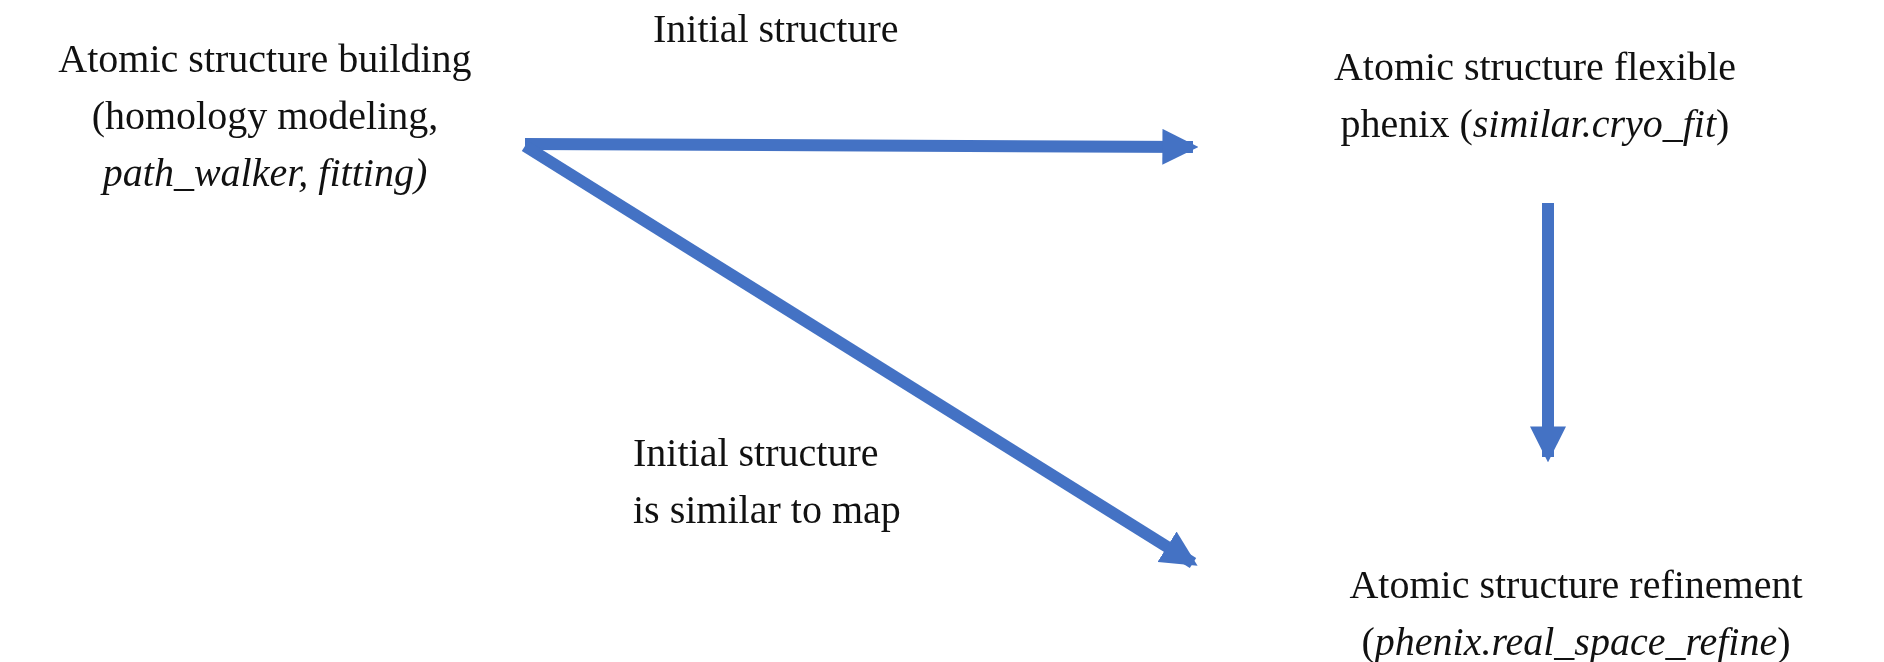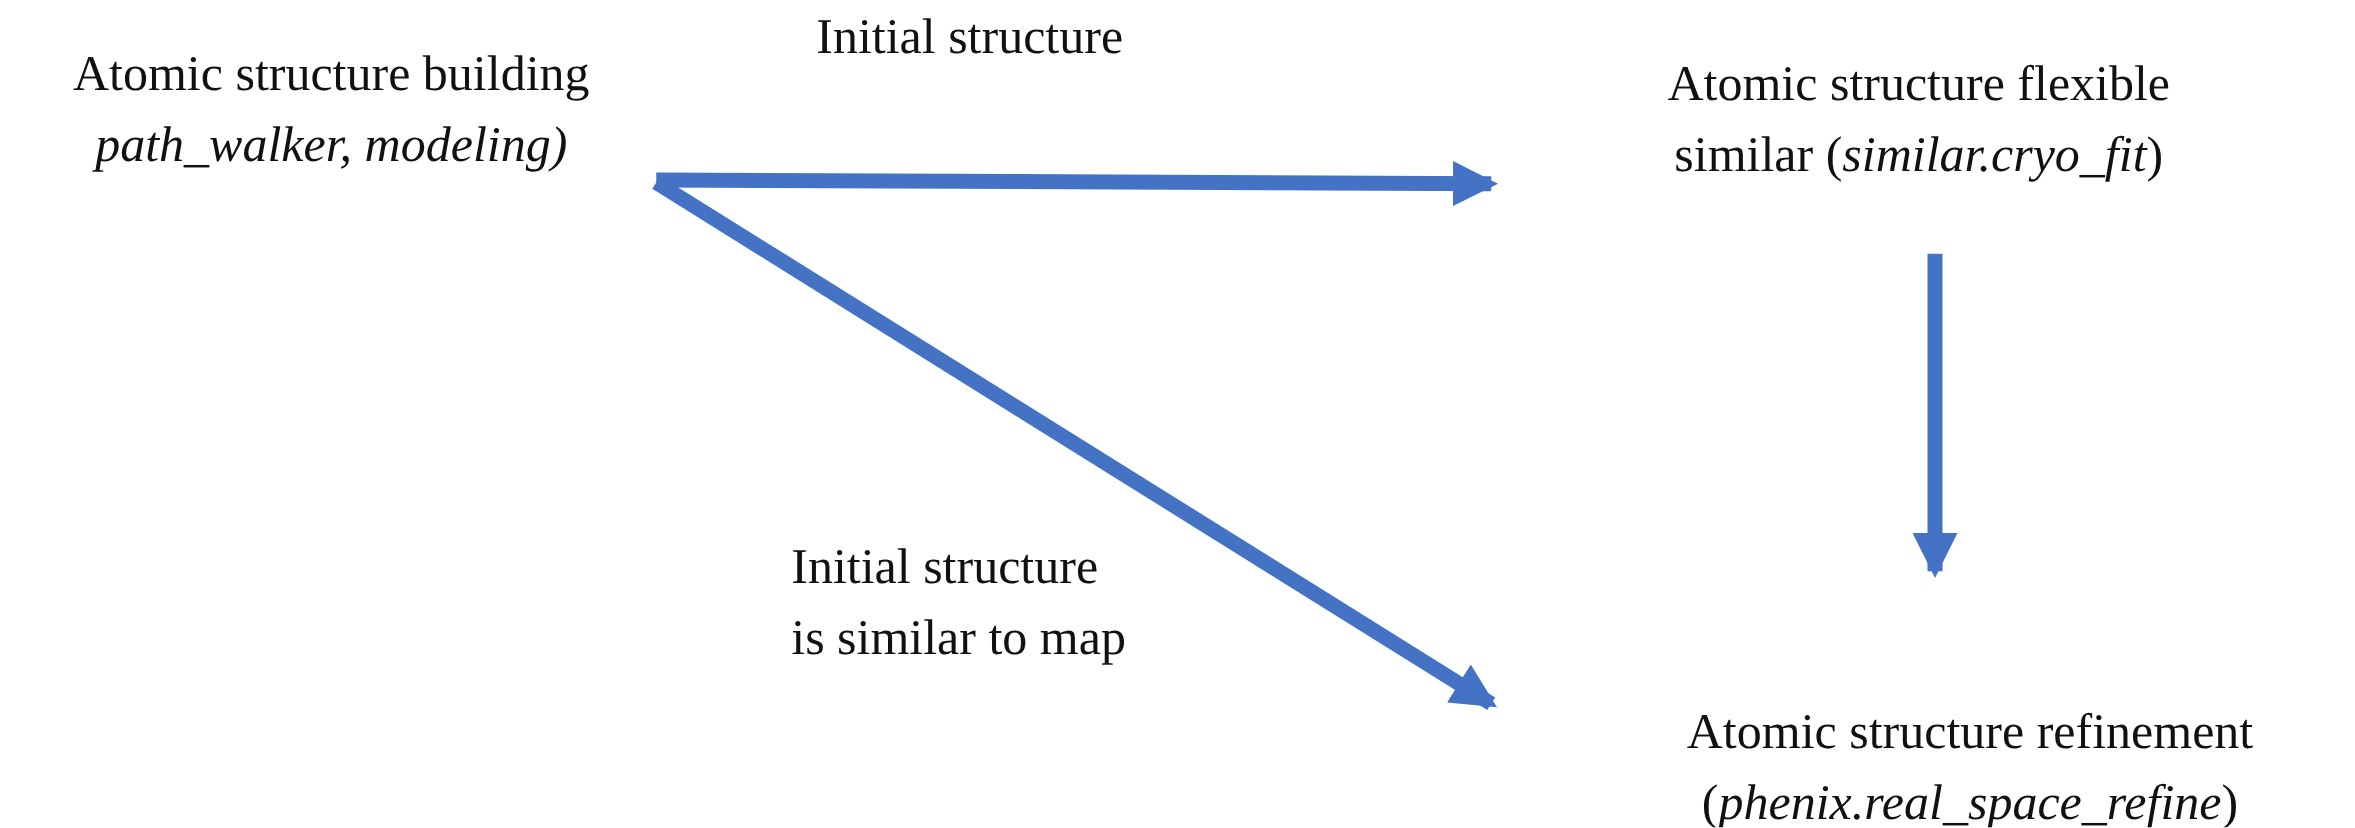--- a/index.html
+++ b/index.html
@@ -56,31 +56,32 @@
     <g>
       <line x1="525" y1="146" x2="1193" y2="563" marker-end="url(#ah)"></line>
     </g>
     <g>
       <line x1="1548" y1="203" x2="1548" y2="457" marker-end="url(#ah)"></line>
     </g>
   </svg>
 
   <div class="tb center" style="left:0; top:30px; width:530px;">
     <div>Atomic structure building</div>
-    <div class="it">path_walker, modeling)</div>
+    <div>(homology modeling,</div>
+    <div class="it">path_walker, fitting)</div>
   </div>
 
   <div class="tb" style="left:653px; top:0px;">
     <div>Initial structure</div>
   </div>
 
   <div class="tb center" style="left:1255px; top:22px; width:560px;margin-top:16px;">
     <div>Atomic structure flexible</div>
     <div>
-      <span>similar (</span><span class="it">similar.cryo_fit</span><span>)</span>
+      <span>phenix (</span><span class="it">similar.cryo_fit</span><span>)</span>
     </div>
   </div>
 
   <div class="tb" style="left:633px; top:424px;">
     <div>Initial structure</div>
     <div>is similar to map</div>
   </div>
 
   <div class="tb center" style="left:1268px; top:556px; width:616px;">
     <div>Atomic structure refinement</div>

